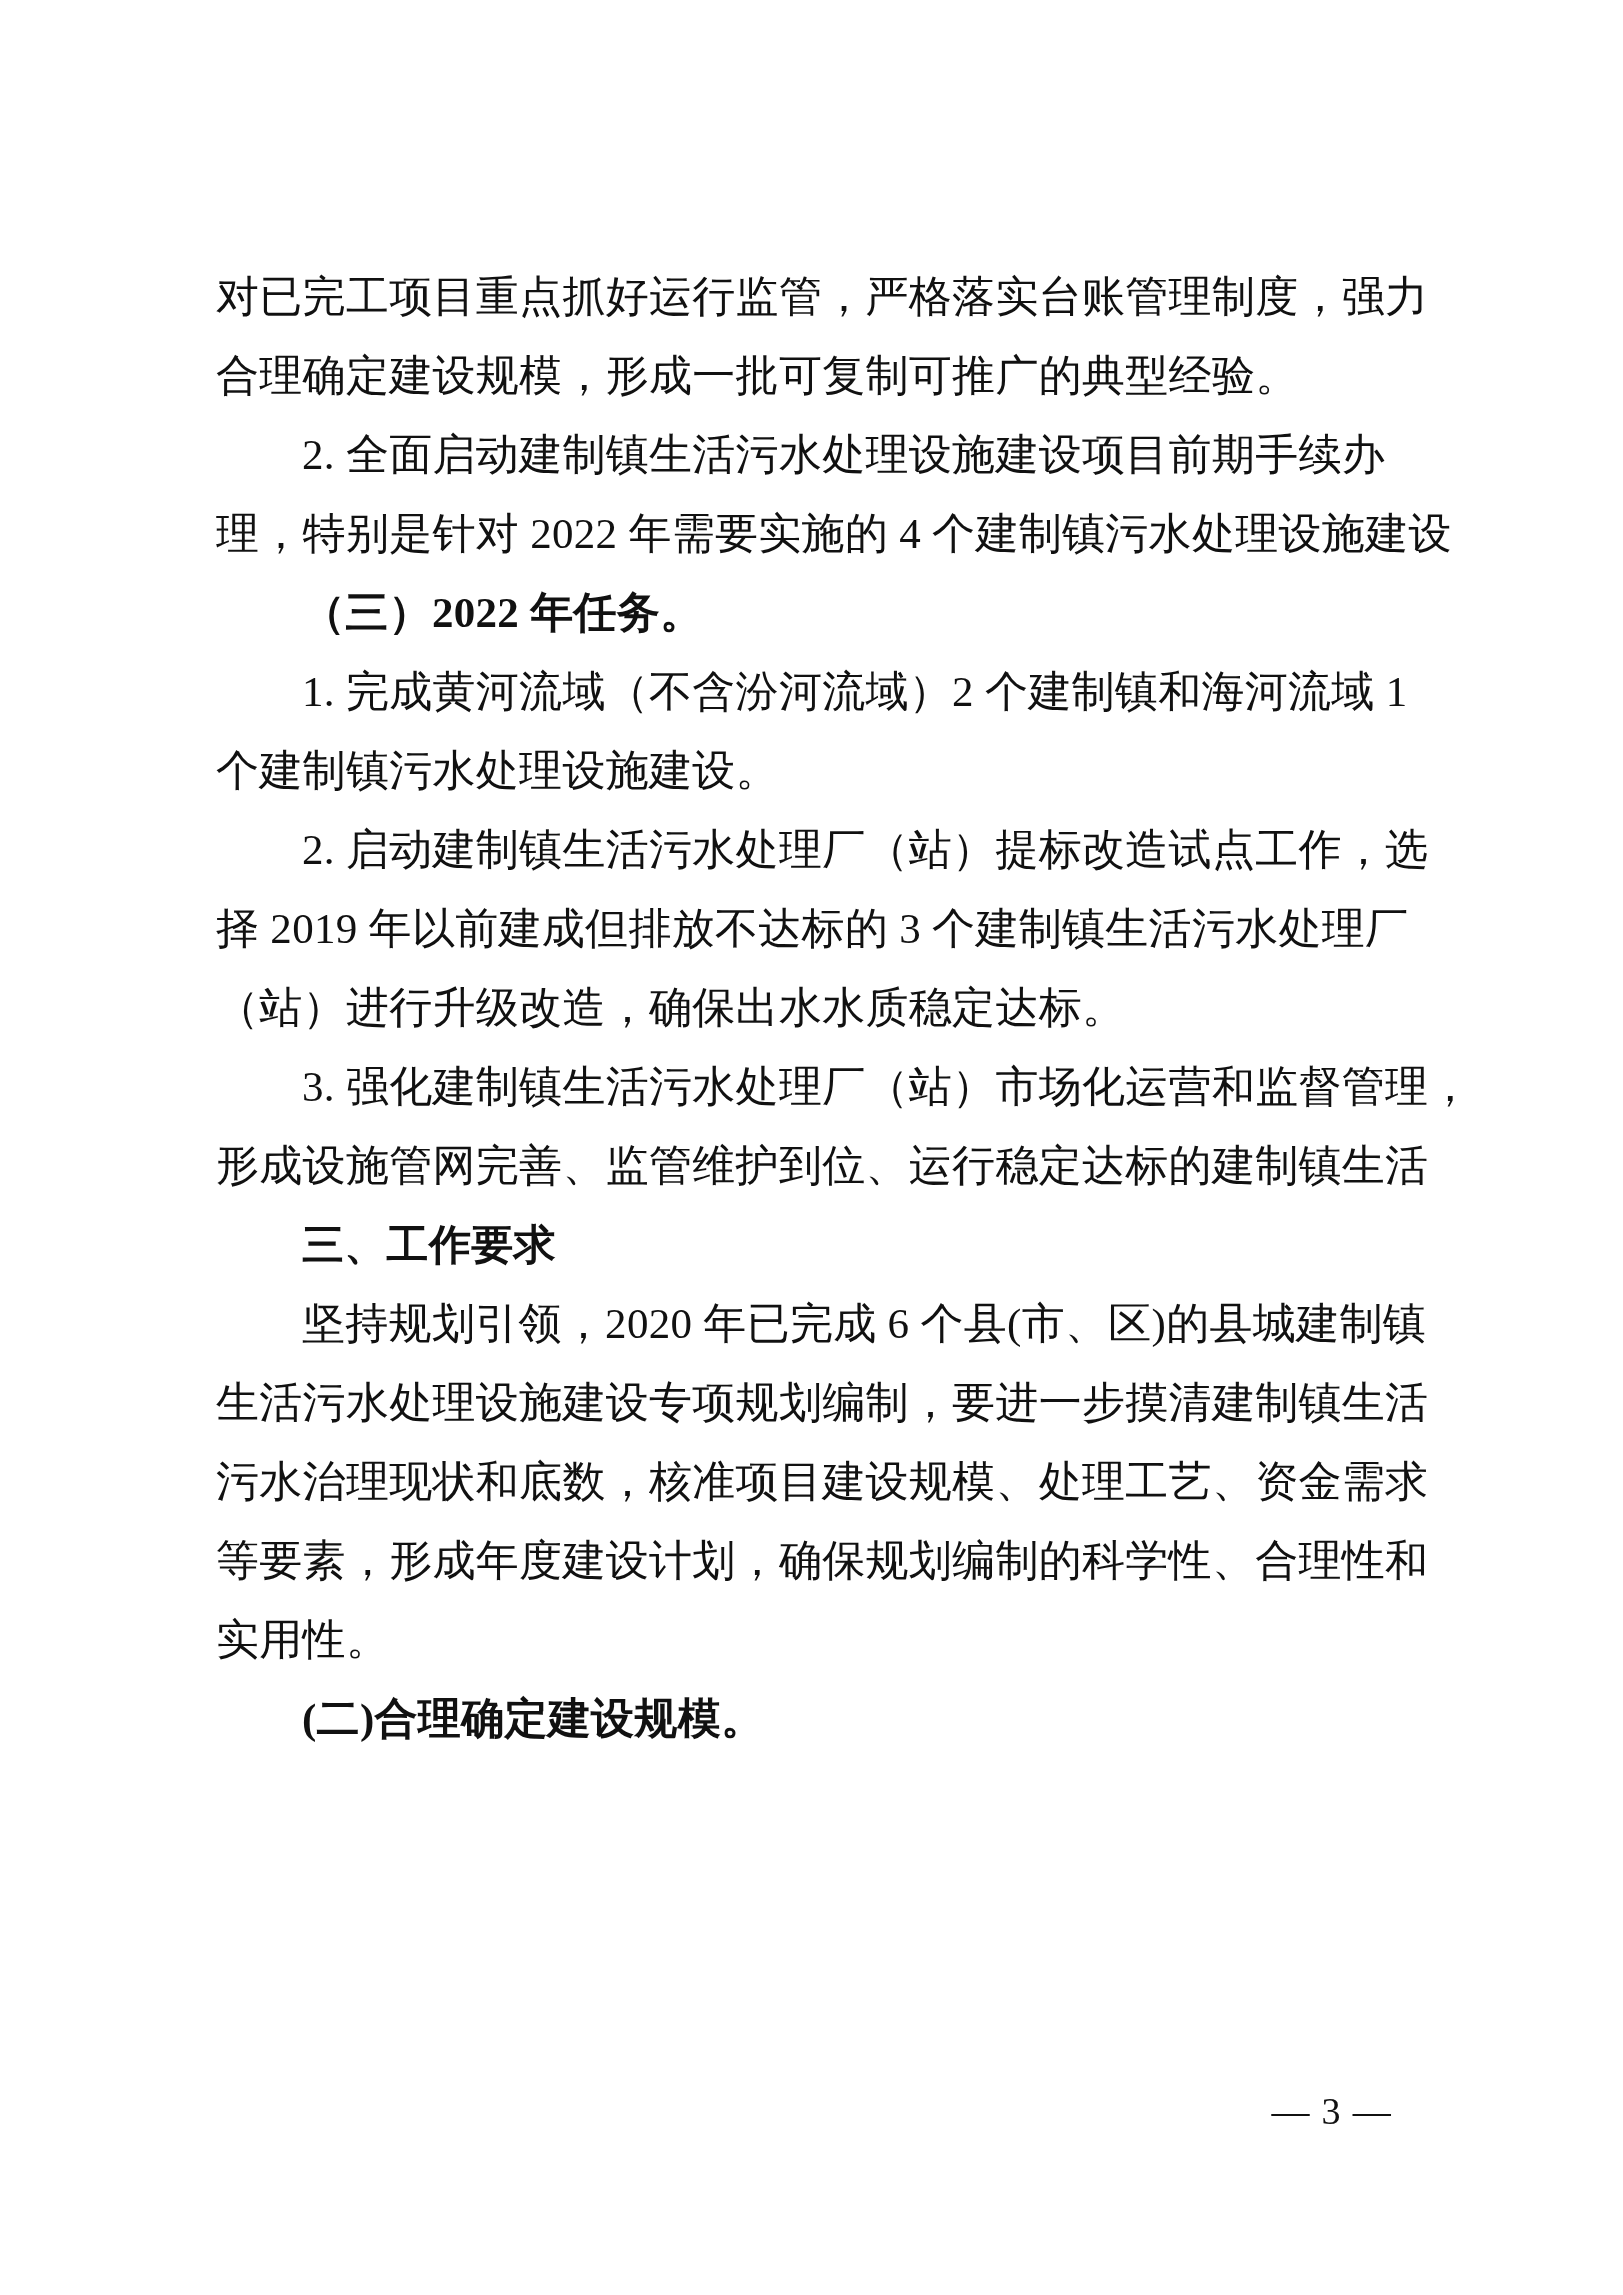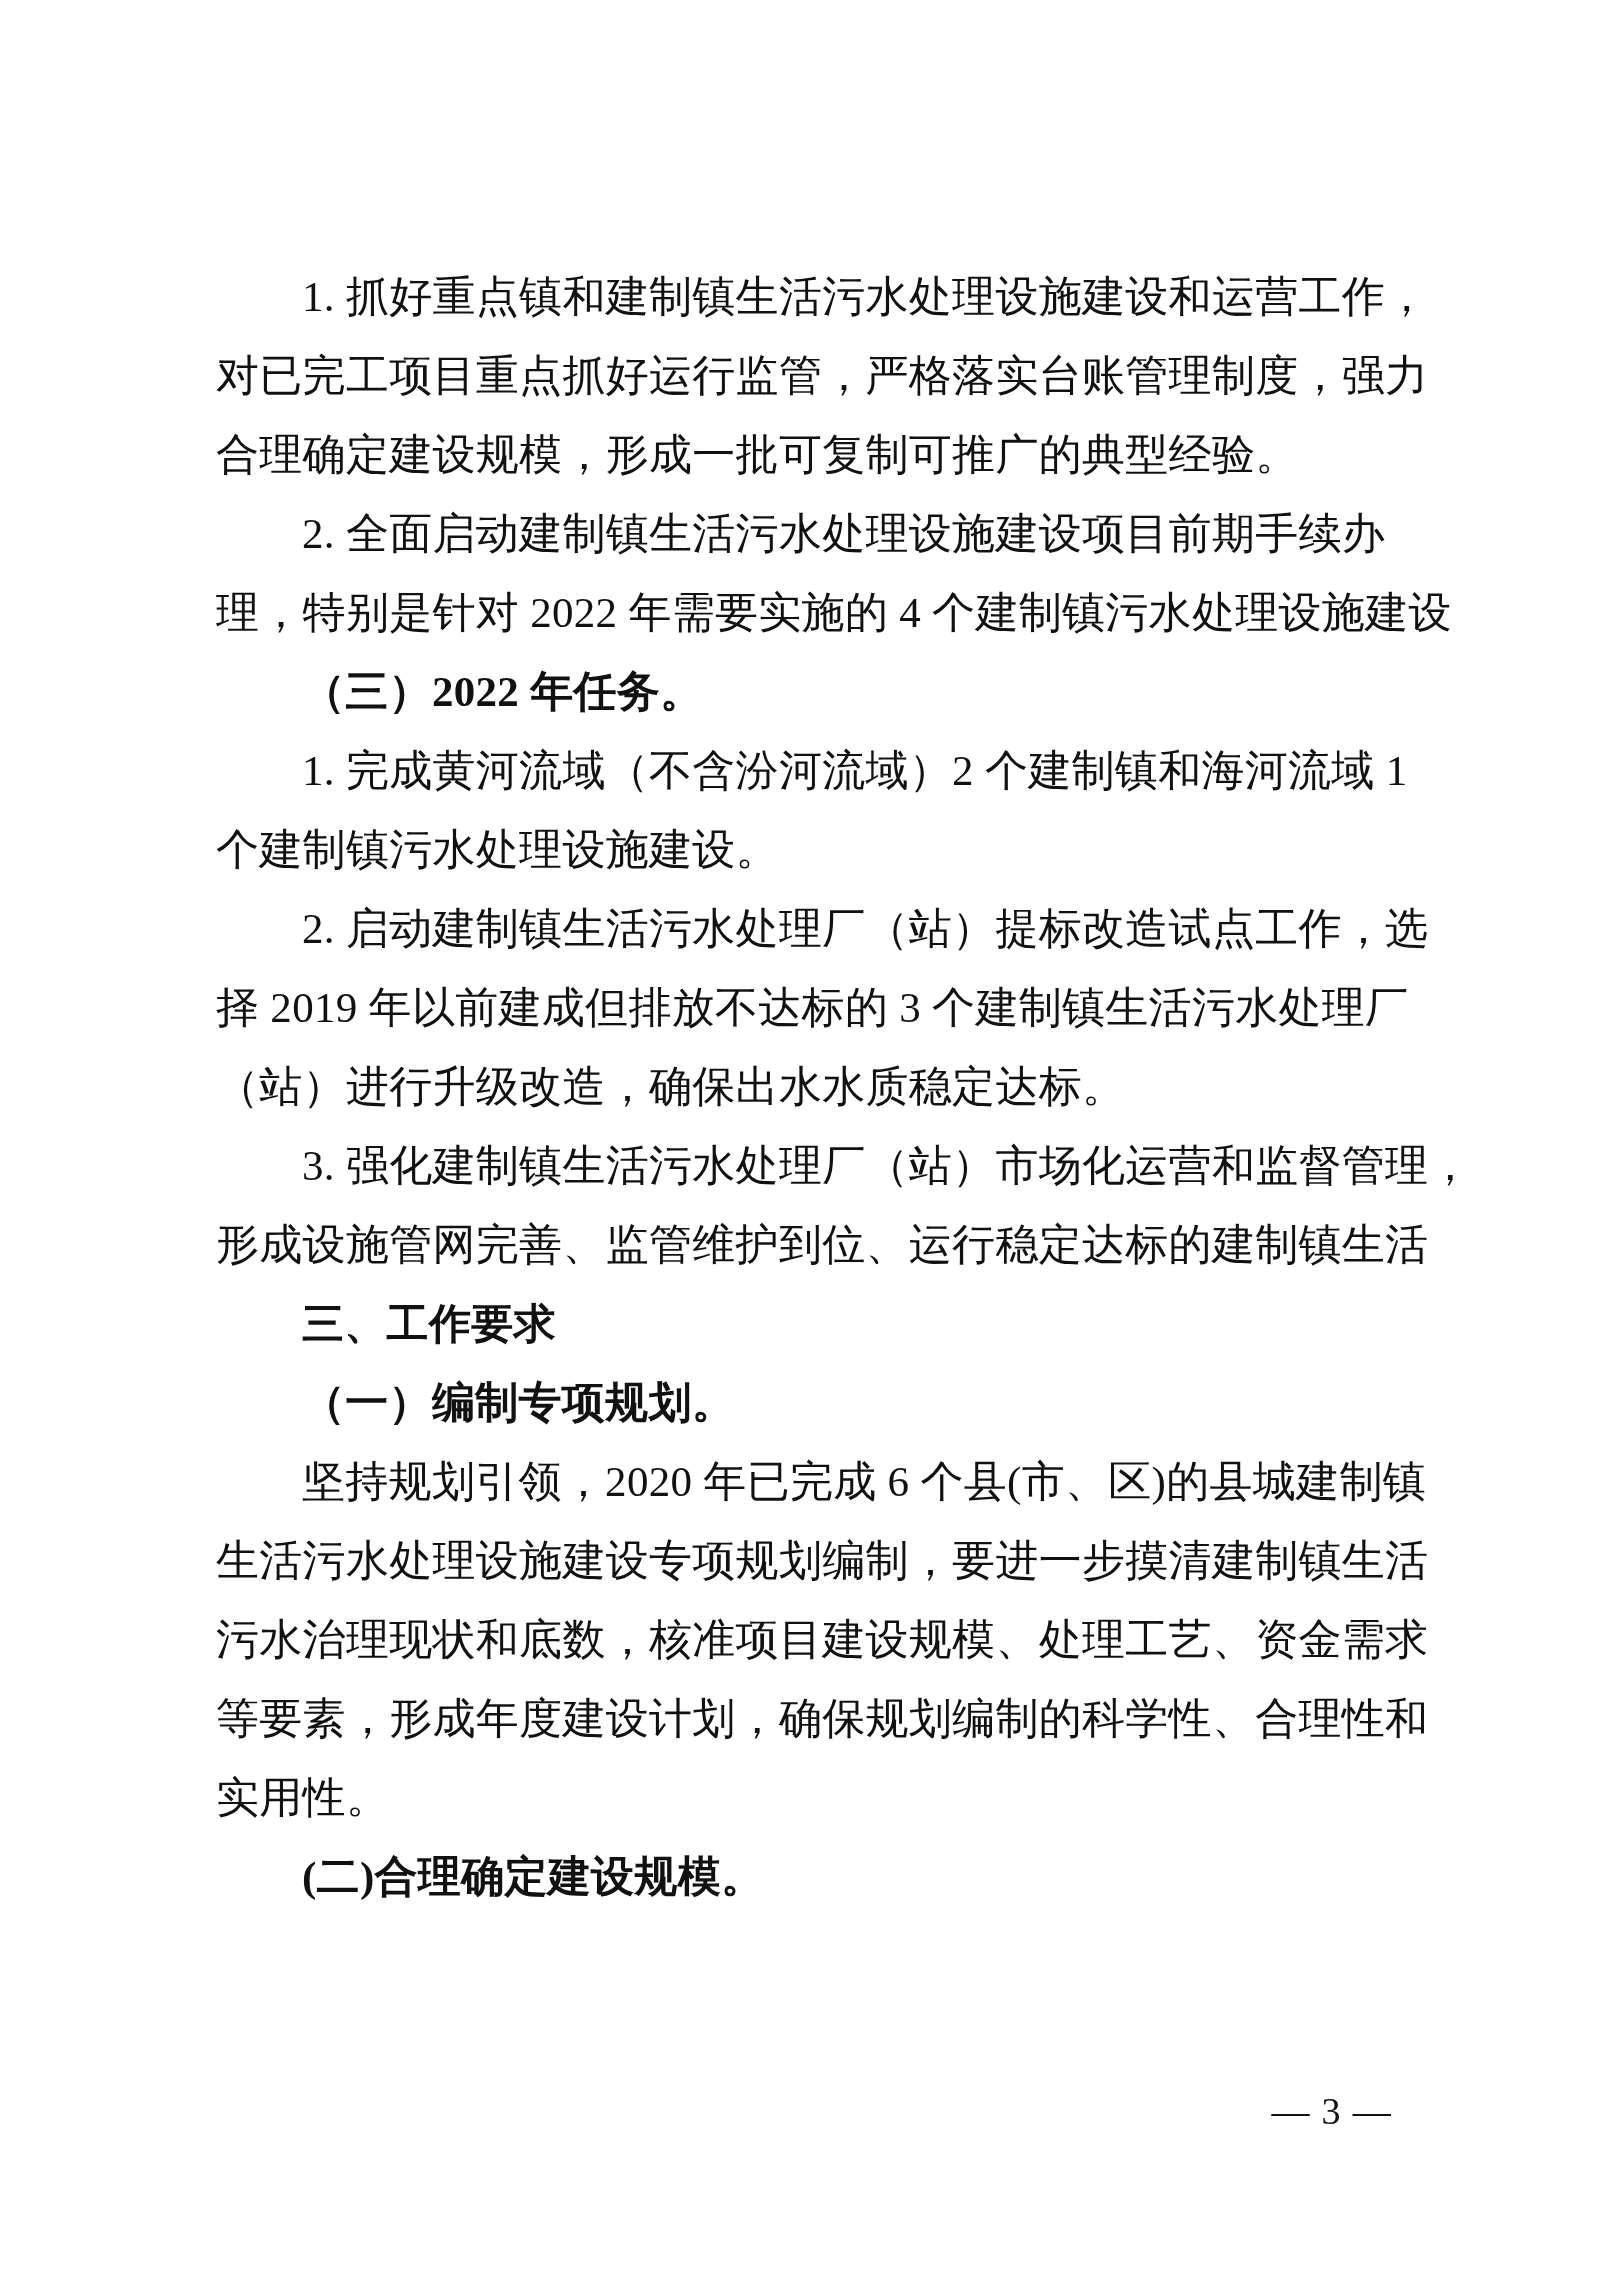--- a/index.html
+++ b/index.html
@@ -56,35 +56,33 @@
     font-size: 38px;
     text-align: right;
     letter-spacing: 1.3px;
   }
 </style>
 </head>
 <body>
 
 <div class="page">
   <div class="doc-body">
-      <div class="line body indent">1. 抓好重点镇和建制镇生活污水处理设施建设和运营工作，</div>
       <div class="line body">对已完工项目重点抓好运行监管，严格落实台账管理制度，强力</div>
       <div class="line body">合理确定建设规模，形成一批可复制可推广的典型经验。</div>
       <div class="line body indent">2. 全面启动建制镇生活污水处理设施建设项目前期手续办</div>
       <div class="line body">理，特别是针对 2022 年需要实施的 4 个建制镇污水处理设施建设</div>
       <div class="line kaiti indent">（三）2022 年任务。</div>
       <div class="line body indent">1. 完成黄河流域（不含汾河流域）2 个建制镇和海河流域 1</div>
       <div class="line body">个建制镇污水处理设施建设。</div>
       <div class="line body indent">2. 启动建制镇生活污水处理厂（站）提标改造试点工作，选</div>
       <div class="line body">择 2019 年以前建成但排放不达标的 3 个建制镇生活污水处理厂</div>
       <div class="line body">（站）进行升级改造，确保出水水质稳定达标。</div>
       <div class="line body indent">3. 强化建制镇生活污水处理厂（站）市场化运营和监督管理，</div>
       <div class="line body">形成设施管网完善、监管维护到位、运行稳定达标的建制镇生活</div>
       <div class="line hei indent">三、工作要求</div>
-      <div class="line kaiti indent">（一）编制专项规划。</div>
       <div class="line body indent">坚持规划引领，2020 年已完成 6 个县(市、区)的县城建制镇</div>
       <div class="line body">生活污水处理设施建设专项规划编制，要进一步摸清建制镇生活</div>
       <div class="line body">污水治理现状和底数，核准项目建设规模、处理工艺、资金需求</div>
       <div class="line body">等要素，形成年度建设计划，确保规划编制的科学性、合理性和</div>
       <div class="line body">实用性。</div>
       <div class="line kaiti indent">(二)合理确定建设规模。</div>
     </div>
   <div class="page-footer">
     <span>— 3 —</span>
   </div>

